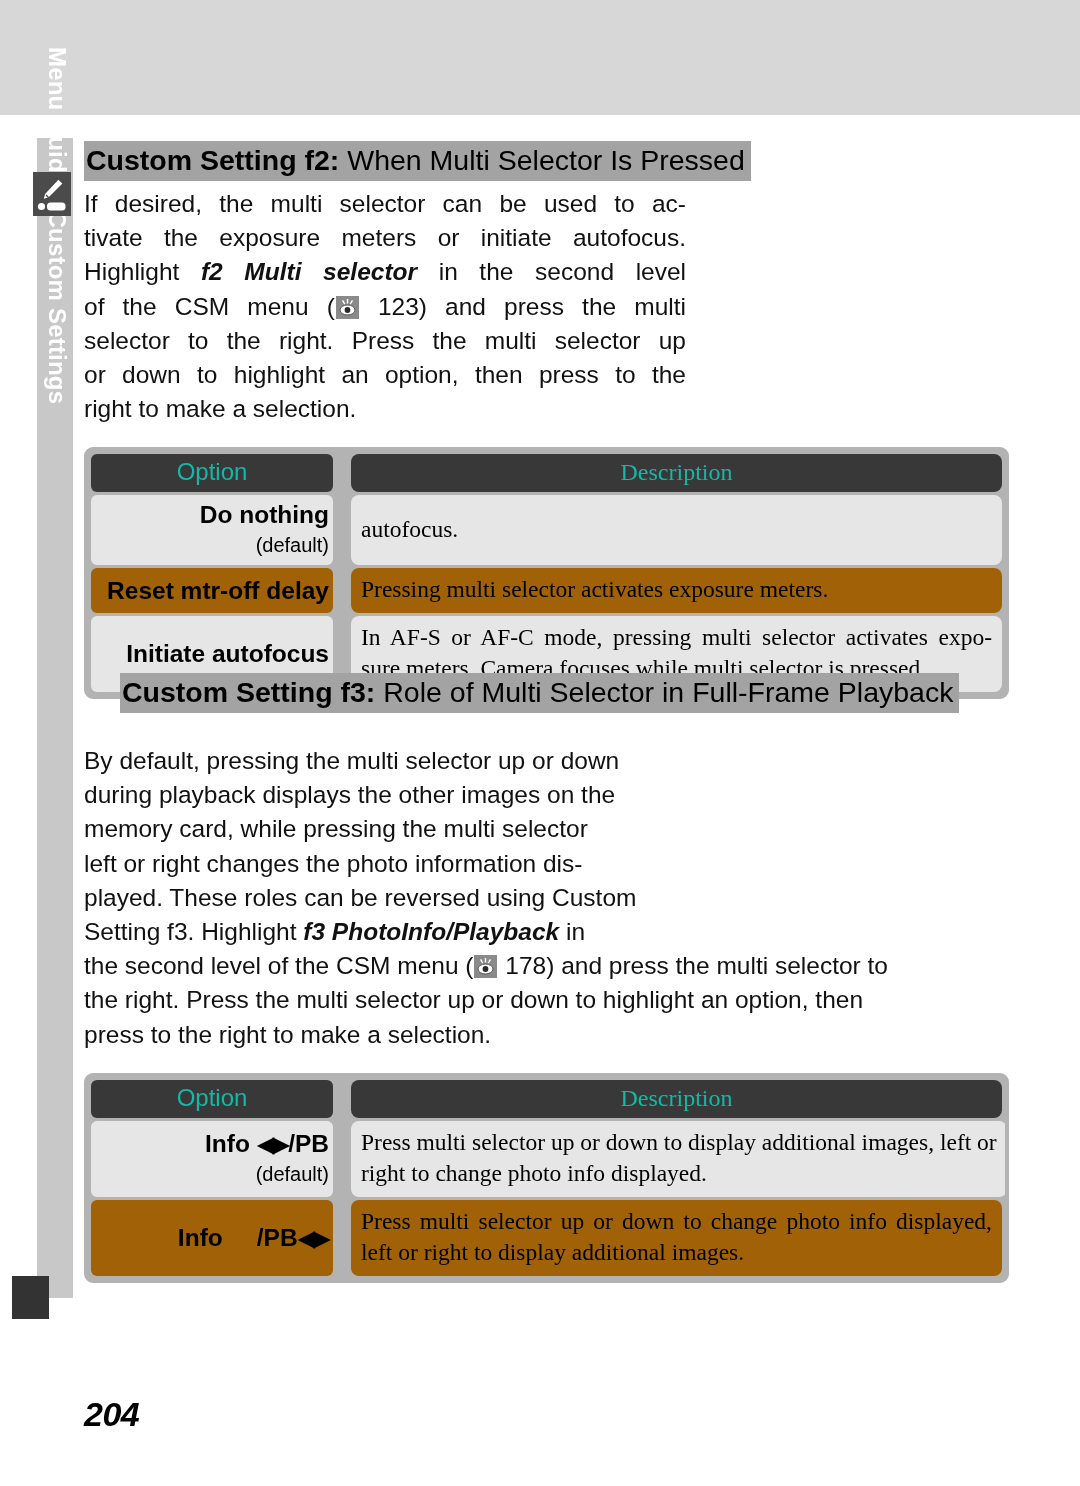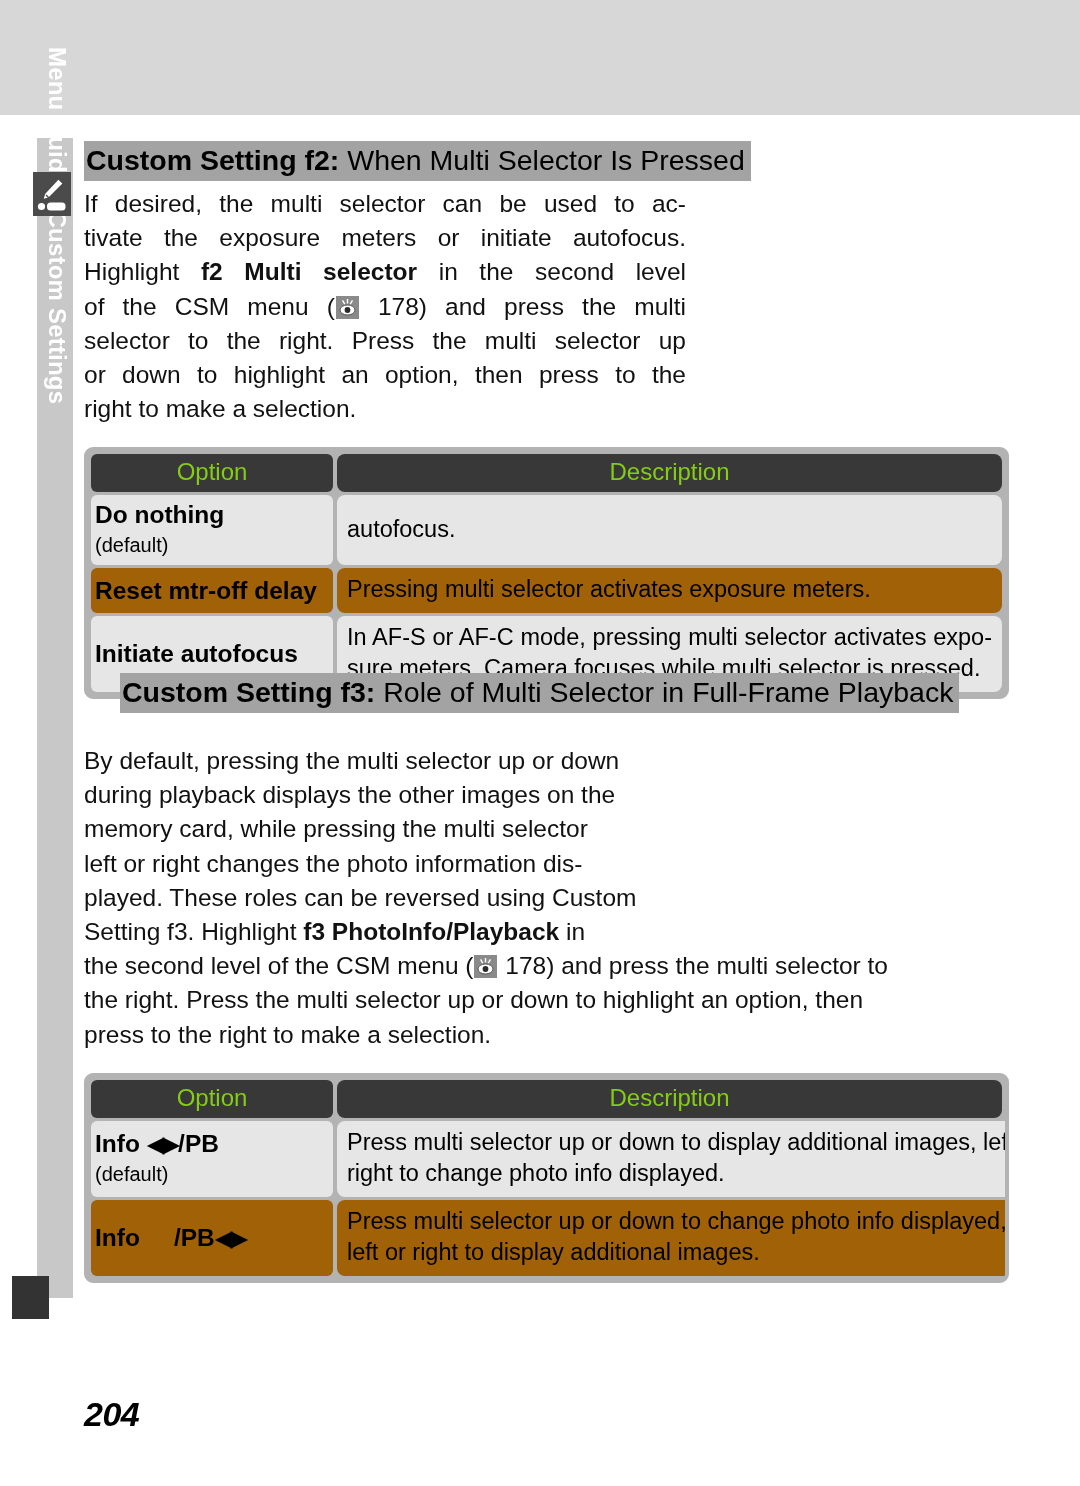--- a/index.html
+++ b/index.html
@@ -96,21 +96,21 @@
 
   .para .jline {
     display: block;
     text-align: justify;
     text-align-last: justify;
     white-space: nowrap;
   }
   .para .jline.last {
     text-align-last: left;
   }
-  .para b { font-weight: bold; }
+  .para b { font-weight: bold; font-style: italic; }
 
   
   .reficon {
     display: inline-block;
     width: 23px;
     height: 23px;
     vertical-align: -4px;
     background: #8a8a8a;
     position: relative;
     margin: 0 1px;
@@ -138,40 +138,41 @@
   }
   .trow + .trow { margin-top: 3px; }
 
   .cell-opt {
     box-sizing: border-box;
     width: 242px;
     flex: 0 0 242px;
     display: flex;
     flex-direction: column;
     justify-content: center;
-    align-items: flex-start;
+    align-items: flex-end;
     text-align: center;
     padding: 5px 4px;
     border-radius: 6px;
   }
   .cell-desc {
     box-sizing: border-box;
     flex: 1 1 auto;
-    margin-left: 4px;
+    margin-left: 18px;
     padding: 6px 10px 8px 10px;
     border-radius: 8px;
     display: flex;
     flex-direction: column;
     justify-content: center;
+    font-family: Liberation Serif, serif;
   }
 
   
   .hdr .cell-opt, .hdr .cell-desc {
     background: #383838;
-    color: #84cc16;
+    color: #14b8a6;
     font-size: 24px;
     padding-top: 4px;
     padding-bottom: 6px;
     align-items: center;
   }
   .hdr .cell-desc { align-items: center; justify-content: center; }
 
   .row-gray .cell-opt, .row-gray .cell-desc { background: #e6e6e6; }
   .row-white .cell-opt, .row-white .cell-desc { background: #a16207; }
 
@@ -242,21 +243,21 @@
   <span class="jline"><span>Highlight </span><b>f2 Multi selector</b><span> in the second level</span></span>
   <span class="jline"><span>of the CSM menu (</span><span class="reficon"><svg width="23" height="23" viewBox="0 0 23 23">
           <rect width="23" height="23" fill="#8a8a8a"></rect>
           <g stroke="#ffffff" stroke-width="1.4" fill="none">
             <path d="M11.5 3 L11.5 7.5"></path>
             <path d="M6.5 4.3 L8.8 8.2"></path>
             <path d="M16.5 4.3 L14.2 8.2"></path>
           </g>
           <ellipse cx="11.5" cy="14" rx="7.5" ry="5" fill="#ffffff" stroke="#4a4a4a" stroke-width="0.9"></ellipse>
           <circle cx="11.5" cy="14" r="2.9" fill="#2a2a2a"></circle>
-        </svg></span><span> 178) and press the multi</span></span>
+        </svg></span><span> 123) and press the multi</span></span>
   <span class="jline">selector to the right.  Press the multi selector up</span>
   <span class="jline">or down to highlight an option, then press to the</span>
   <span class="jline last">right to make a selection.</span>
 </div>
 
 <div class="tbl" id="tbl-1">
   <div class="trow hdr">
     <div class="cell-opt">Option</div>
     <div class="cell-desc">Description</div>
   </div>

